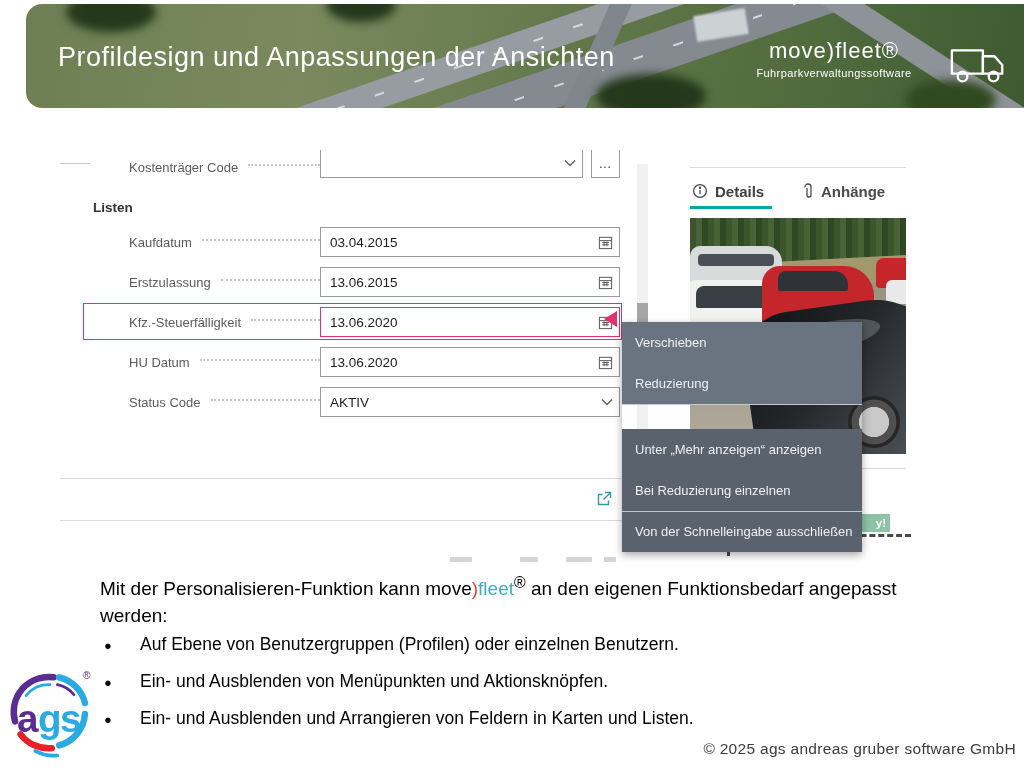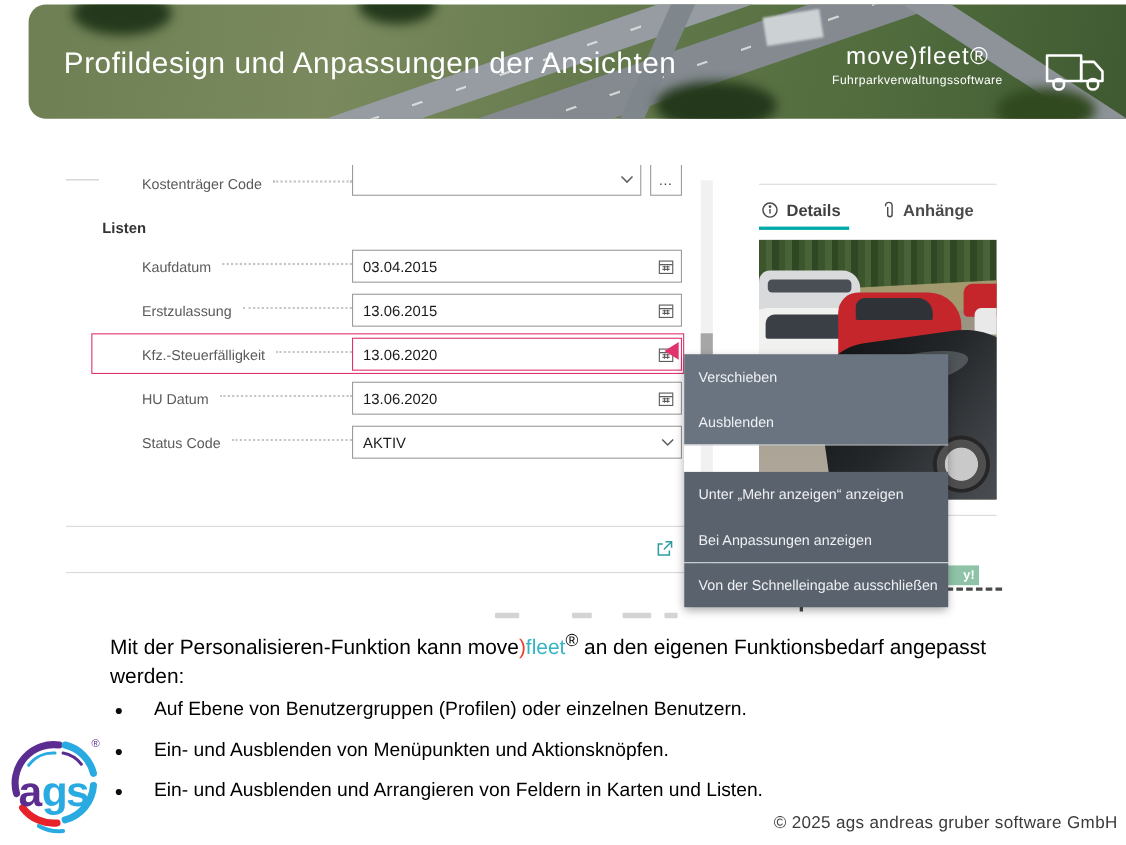--- a/index.html
+++ b/index.html
@@ -321,26 +321,26 @@
   </div>
 
   <div class="panelline2"></div>
   <div class="drophint">y!</div>
   <div class="dashed"></div>
 </div>
 
 <div class="cmenu">
   <div class="cgroup1">
     <div class="citem">Verschieben</div>
-    <div class="citem">Ausblenden</div>
+    <div class="citem">Reduzierung</div>
   </div>
   <div class="cdiv"></div>
   <div class="cgroup2">
     <div class="citem">Unter „Mehr anzeigen“ anzeigen</div>
-    <div class="citem">Bei Anpassungen anzeigen</div>
+    <div class="citem">Bei Reduzierung einzelnen</div>
   </div>
   <div class="cdiv"></div>
   <div class="cgroup3">
     <div class="citem">Von der Schnelleingabe ausschließen</div>
   </div>
 </div>
 
 <p class="bodytext"><span>Mit der Personalisieren-Funktion kann move</span><span class="paren">)</span><span class="fleet">fleet</span><sup>®</sup><span> an den eigenen Funktionsbedarf angepasst werden:</span></p>
 
 <ul class="bullets">

